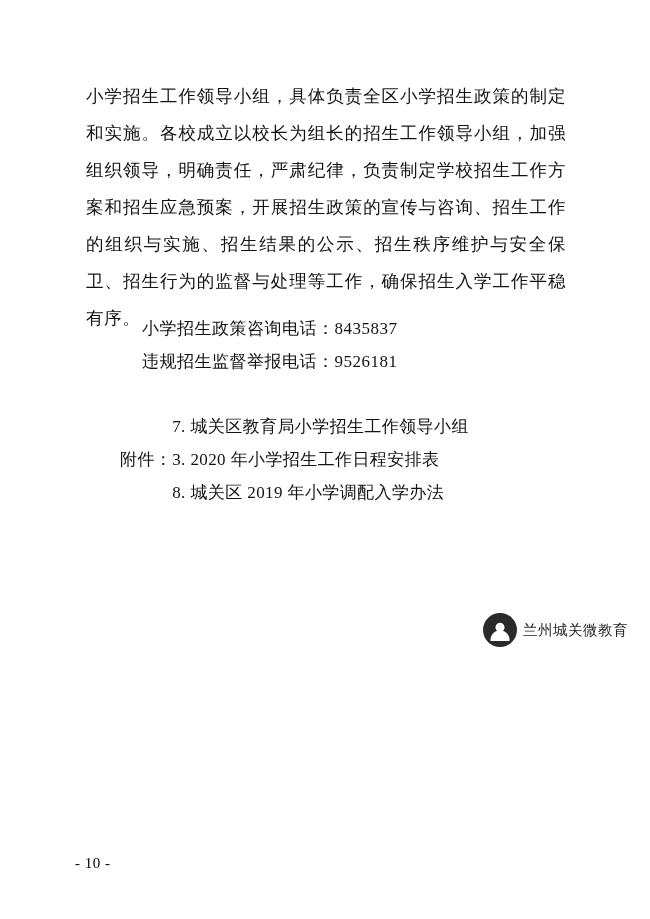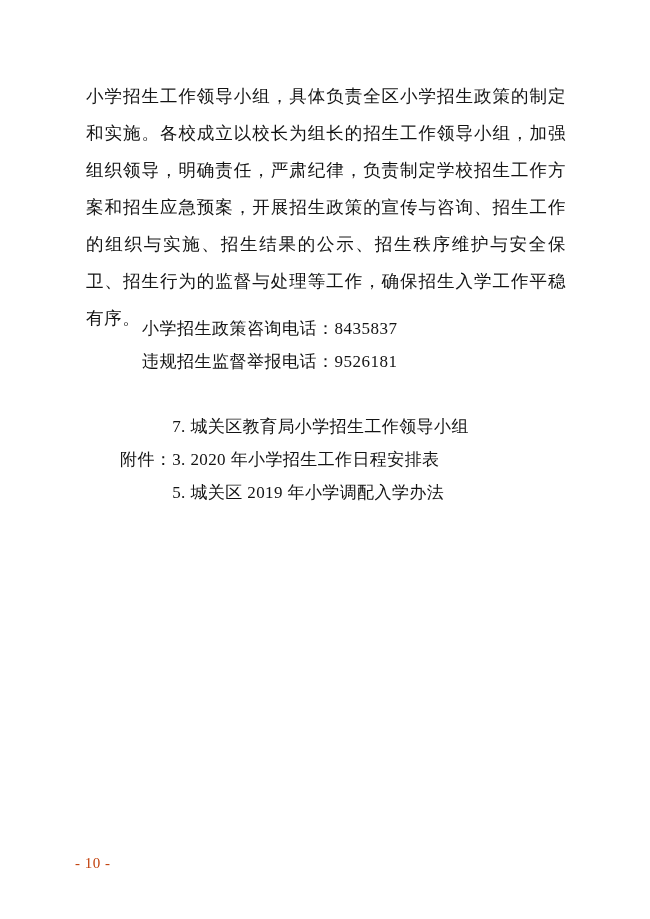--- a/index.html
+++ b/index.html
@@ -82,21 +82,21 @@
     width: 400px;
   }
   .att-cont {
     padding-left: 16px;
   }
   .page-number {
     position: absolute;
     left: 75px;
     top: 855px;
     font-size: 15px;
-    color: #c2410c;
+    color: #000000;
     letter-spacing: 0.5px;
   }
   .footer-logo {
     position: absolute;
     right: 22px;
     bottom: 14px;
     display: flex;
     align-items: center;
     gap: 6px;
   }
@@ -140,21 +140,25 @@
     <div class="phone-line">小学招生政策咨询电话：8435837</div>
     <div class="phone-line">违规招生监督举报电话：9526181</div>
   </div>
 
   <div class="attachments">
     <div class="att-row">
       <div class="att-label">附件：</div>
       <div class="att-items">
         <div class="att-item">7. 城关区教育局小学招生工作领导小组</div>
         <div class="att-item">3. 2020 年小学招生工作日程安排表</div>
-        <div class="att-item">5. 城关区 2019 年小学调配入学办法</div>
+        <div class="att-item">8. 城关区 2019 年小学调配入学办法</div>
       </div>
     </div>
   </div>
 
   <div class="page-number">- 10 -</div>
 
+  <div class="footer-logo">
+    <div class="qr-badge"></div>
+    <div class="footer-text">兰州城关微教育</div>
+  </div>
 
 </div>
 
 </body></html>

